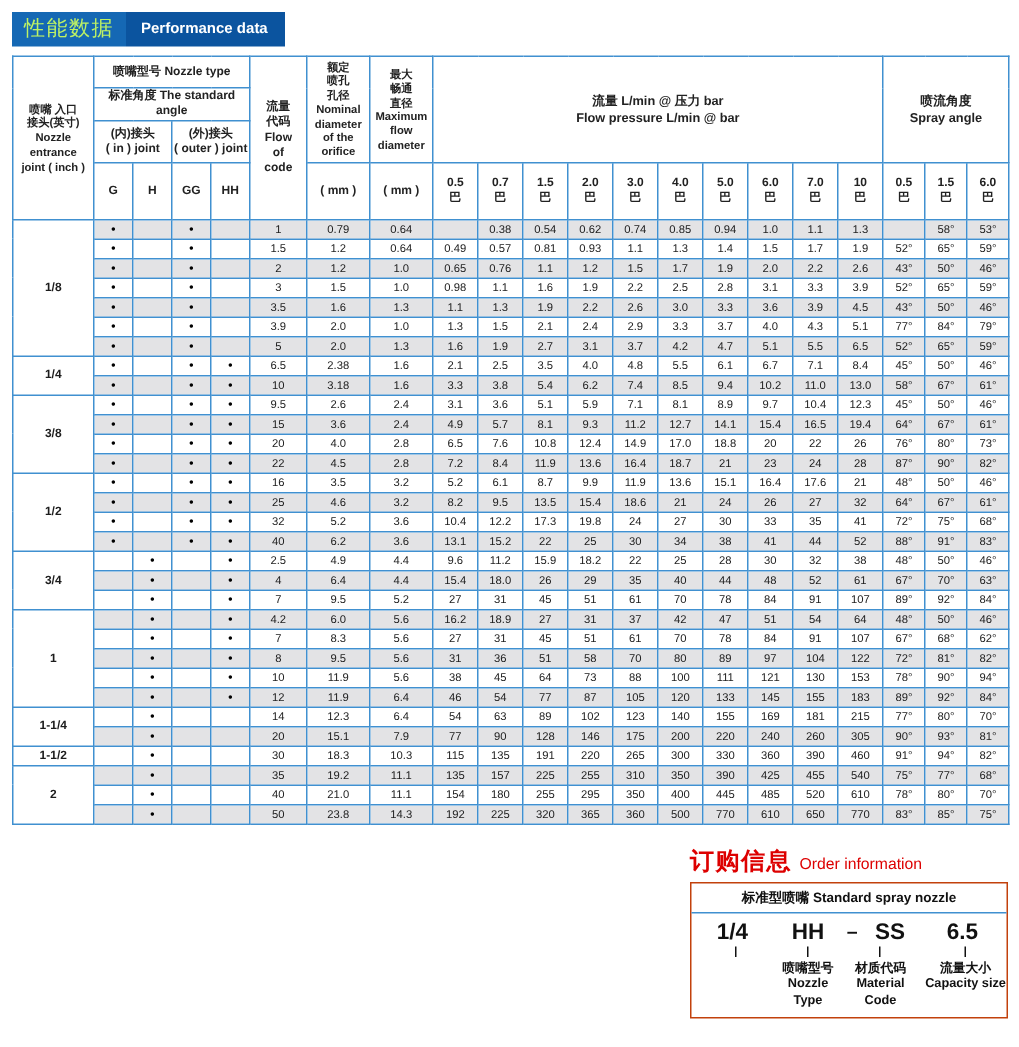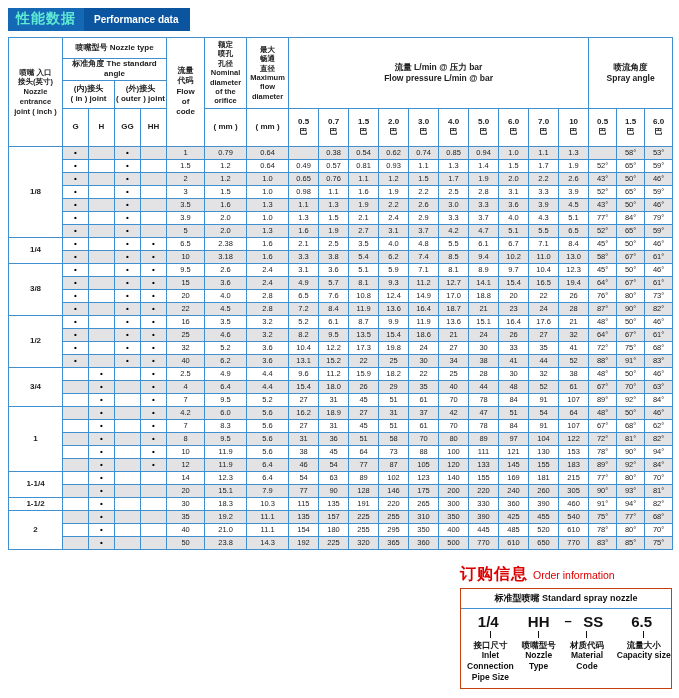--- a/index.html
+++ b/index.html
@@ -6,21 +6,21 @@
   body {
     width:679px; height:698px; background:#fff;
     font-family:"Liberation Sans", sans-serif;
     color:#1a1a1a; overflow:hidden;
   }
   .page { position:relative; width:679px; height:698px; }
 
   
   .banner { display:inline-flex; align-items:stretch; margin:8px 0 6px 8px; }
   .banner-zh {
-    background:#1568b4; color:#5eead4; font-weight:bold; font-size:14px;
+    background:#1568b4; color:#bef264; font-weight:normal; font-size:14px;
     padding:2px 8px 3px 8px; letter-spacing:1px;
   }
   .banner-en {
     background:#0b549f; color:#fff; font-weight:bold; font-size:10px;
     padding:2px 12px 3px 10px; display:flex; align-items:center;
   }
 
   
   table.perf {
     border-collapse:collapse; table-layout:fixed;
@@ -883,24 +883,20 @@
       <div class="codes-row">
         <span class="code-item c0">1/4</span>
         <span class="code-item c1">HH</span>
         <span class="code-item c2">–</span>
         <span class="code-item c3">SS</span>
         <span class="code-item c4">6.5</span>
       </div>
       <div class="labels-row">
         <div class="label-col l0">
           <div class="tick"></div>
-          <div class="label-text">接口尺寸
-Inlet
-Connection
-Pipe Size</div>
         </div>
         <div class="label-col l1">
           <div class="tick"></div>
           <div class="label-text">喷嘴型号
 Nozzle
 Type</div>
         </div>
         <div class="label-col l2">
           <div class="tick"></div>
           <div class="label-text">材质代码

